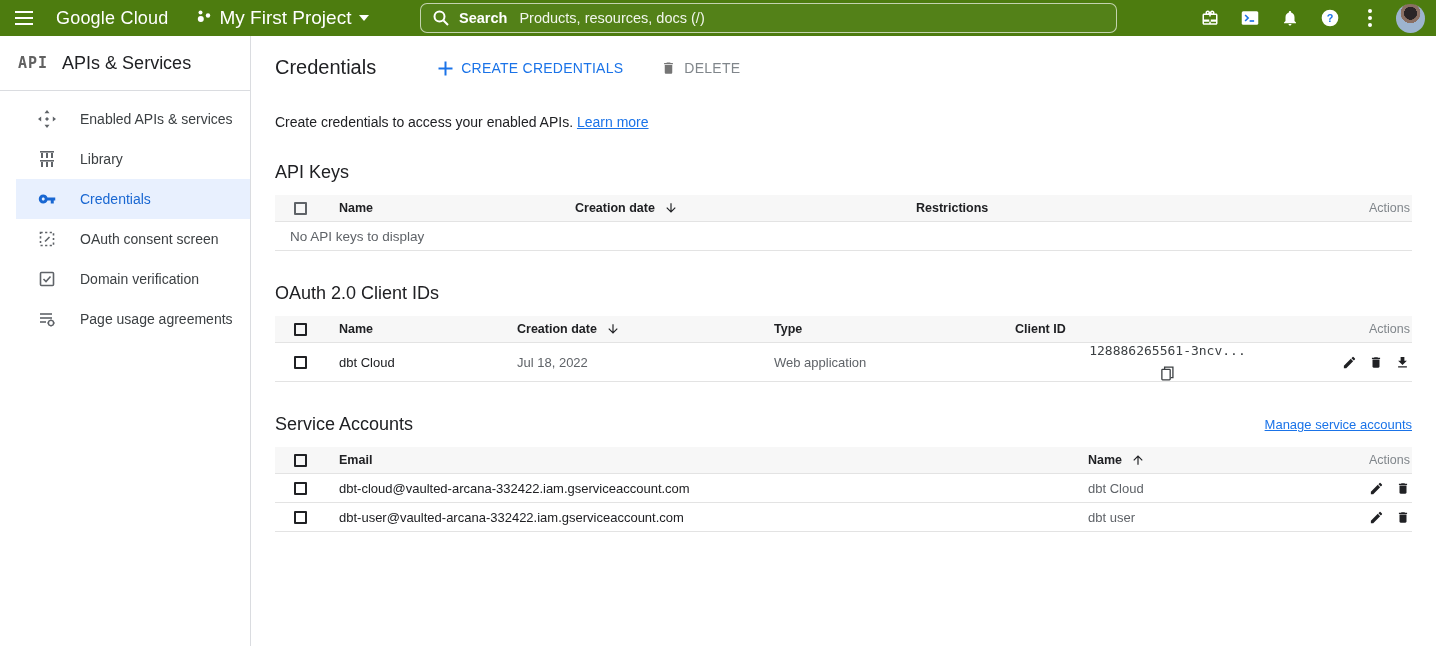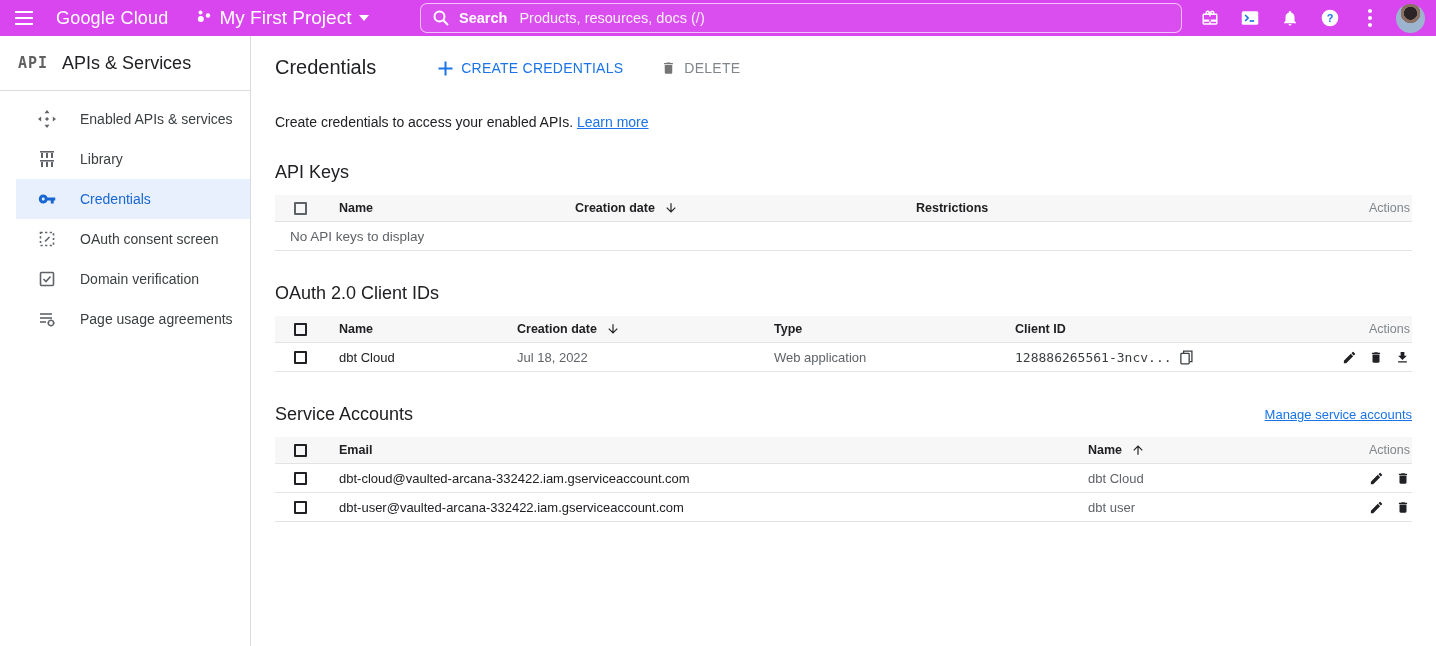--- a/index.html
+++ b/index.html
@@ -1,26 +1,26 @@
 <!DOCTYPE html>
 <html><head>
 <meta charset="utf-8">
 <style>
   * { margin:0; padding:0; box-sizing:border-box; }
   html,body { width:1436px; height:646px; overflow:hidden; background:#fff;
     font-family:"Liberation Sans", sans-serif; color:#202124; }
 
   
-  .topbar { height:36px; background:#d946ef; display:flex; align-items:center; position:relative; }
+  .topbar { height:36px; background:#4d7c0f; display:flex; align-items:center; position:relative; }
   .hamburger { width:48px; height:36px; display:flex; align-items:center; justify-content:center; cursor:pointer; }
   .hamburger svg { display:block; }
   .gc-logo { color:#fff; font-size:18px; letter-spacing:.2px; margin-left:8px; white-space:nowrap; }
   .gc-logo .bold { font-weight:500; }
   .proj-sel { display:flex; align-items:center; gap:8px; margin-left:28px; color:#fff; font-size:19px; cursor:pointer; }
-  .searchbox { position:absolute; left:420px; top:3px; width:762px; height:30px;
+  .searchbox { position:absolute; left:420px; top:3px; width:697px; height:30px;
     border:1px solid rgba(255,255,255,.65); border-radius:7px; display:flex; align-items:center;
     padding:0 12px; gap:10px; color:#fff; font-size:14.5px; cursor:text; background:rgba(255,255,255,.04); }
   .searchbox .s-label { font-weight:700; }
   .searchbox .s-ph { color:rgba(255,255,255,.92); font-weight:400; margin-left:2px; }
   .top-icons { position:absolute; right:6px; top:0; height:36px; display:flex; align-items:center; }
   .tibtn { width:40px; height:36px; display:flex; align-items:center; justify-content:center; cursor:pointer; }
   .avatar { width:29px; height:29px; border-radius:50%;
     background:radial-gradient(circle at 50% 32%, #2a2426 0 26%, #8a6f63 27% 40%, #9db4cf 41% 100%); }
 
   
@@ -52,21 +52,21 @@
   .g-api { grid-template-columns:64px 236px 341px 1fr 70px; }
   .g-oauth { grid-template-columns:64px 178px 257px 241px 1fr 92px; }
   .g-sa { grid-template-columns:64px 1fr 254px 70px; }
   .cbwrap { padding-left:19px; }
   .cb { width:13px; height:13px; border:2px solid #5f6368; border-radius:1px; display:block; cursor:pointer; }
   .cb.dark { border-color:#202124; }
   .hdr-actions { font-weight:400; color:#80868b; text-align:right; padding-right:2px; }
   .sort { display:inline-flex; vertical-align:-3px; margin-left:9px; }
   .muted { color:#5f6368; }
   .empty-row { min-height:29px; display:flex; align-items:center; padding-left:15px; color:#5f6368; font-size:13.5px; border-bottom:1px solid #e3e3e3; }
-  .mono { font-family:"DejaVu Sans Mono", monospace; font-size:13px; color:#3c4043; display:flex; align-items:center; gap:8px; }
+  .mono { font-family:"DejaVu Sans Mono", monospace; font-size:13px; color:#3c4043; display:flex; align-items:center; gap:8px;flex-direction:column; }
   .acts { display:flex; justify-content:flex-end; gap:12px; padding-right:2px; }
   .acts .ico { cursor:pointer; display:flex; }
   .copy-ico { cursor:pointer; display:inline-flex; }
 </style>
 </head>
 <body>
 
 <div class="topbar">
   <div class="hamburger">
     <svg width="18" height="14" viewBox="0 0 18 14">

